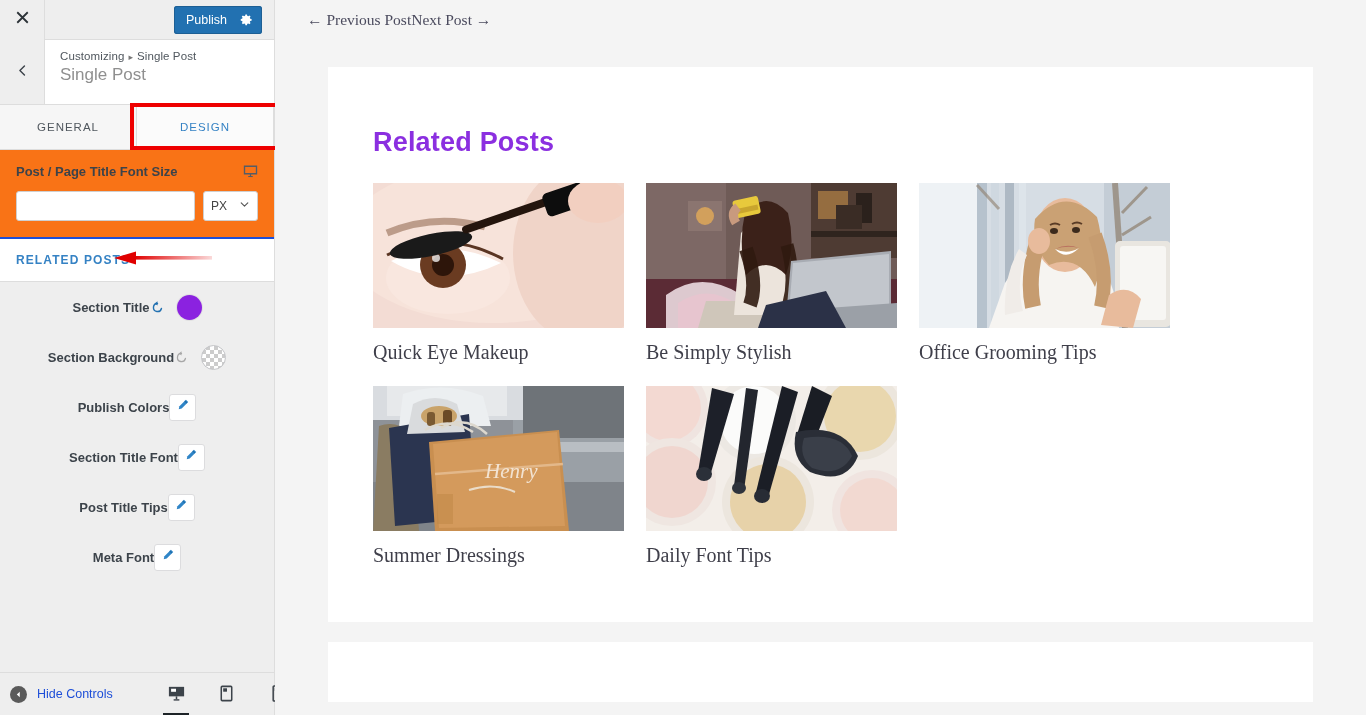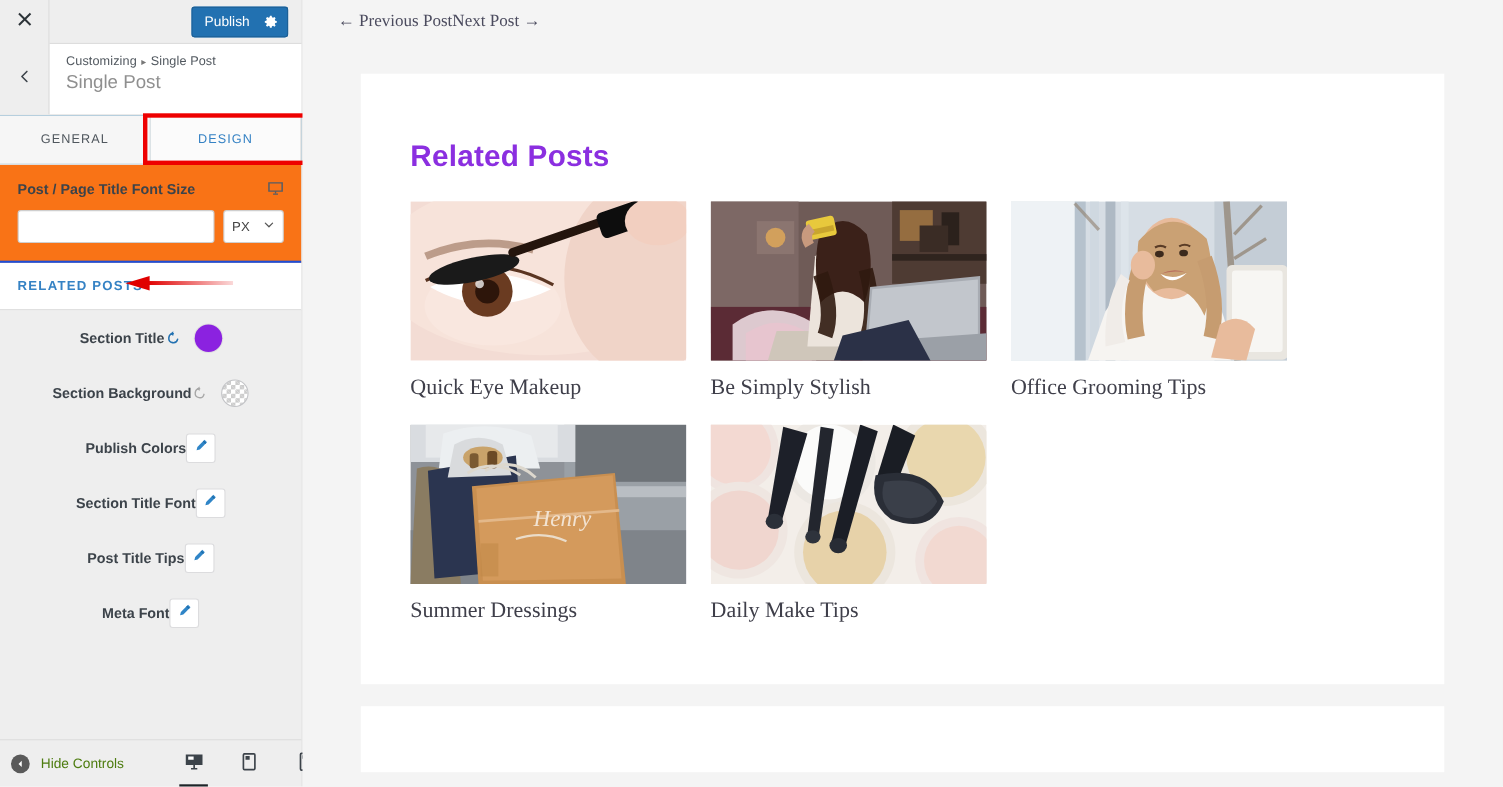--- a/index.html
+++ b/index.html
@@ -141,21 +141,21 @@
     border-top: 1px solid #ddd;
     display: flex; align-items: center; padding-left: 10px;
     position: relative;
   }
   .hide-controls { display: flex; align-items: center; gap: 10px; cursor: pointer; }
   .hide-controls .collapse-dot {
     width: 17px; height: 17px; border-radius: 50%;
     background: #5a5a5a; display: flex; align-items: center; justify-content: center;
   }
   .hide-controls .collapse-dot svg { width: 7px; height: 7px; fill: #fff; }
-  .hide-controls-label { font-size: 12.5px; color: #4d7c0f; }
+  .hide-controls-label { font-size: 12.5px; color: #1d4ed8; }
   .devices { position: absolute; left: 162px; display: flex; gap: 22px; align-items: flex-end; height: 43px; }
   .dev-btn { width: 28px; height: 41px; display: flex; align-items: center; justify-content: center; cursor: pointer; position: relative; }
   .dev-btn svg { width: 19px; height: 19px; fill: #3c434a; }
   .dev-btn.active::after {
     content: ""; position: absolute; bottom: 0; left: 1px; right: 1px;
     height: 3px; background: #1d2327;
   }
 
   
   .preview { flex: 1; height: 715px; background: #f4f4f4; overflow: hidden; position: relative; }
@@ -556,21 +556,21 @@
               <ellipse cx="58" cy="88" rx="8" ry="7" fill="#2b3039"></ellipse>
               <path d="M100 2 L112 4 L98 104 L88 100 Z" fill="#23262e"></path>
               <ellipse cx="93" cy="102" rx="7" ry="6" fill="#2e333c"></ellipse>
               <path d="M136 0 L152 6 L122 112 L110 106 Z" fill="#1b1e26"></path>
               <ellipse cx="116" cy="110" rx="8" ry="7" fill="#282c35"></ellipse>
               <path d="M166 0 L186 10 L166 62 L150 52 Z" fill="#1a1d24"></path>
               <path d="M150 46 Q196 36 212 70 Q200 100 164 86 Q144 72 150 46 Z" fill="#2a2e37"></path>
               <path d="M158 52 Q196 46 206 70 Q194 92 166 82 Q152 70 158 52 Z" fill="#3a3f49"></path>
             </svg>
           </div>
-          <div class="post-name">Daily Make Tips</div>
+          <div class="post-name">Daily Font Tips</div>
         </div>
 
       </div>
     </div>
 
     <div class="card2"></div>
 
   </div>
 
 </div>

